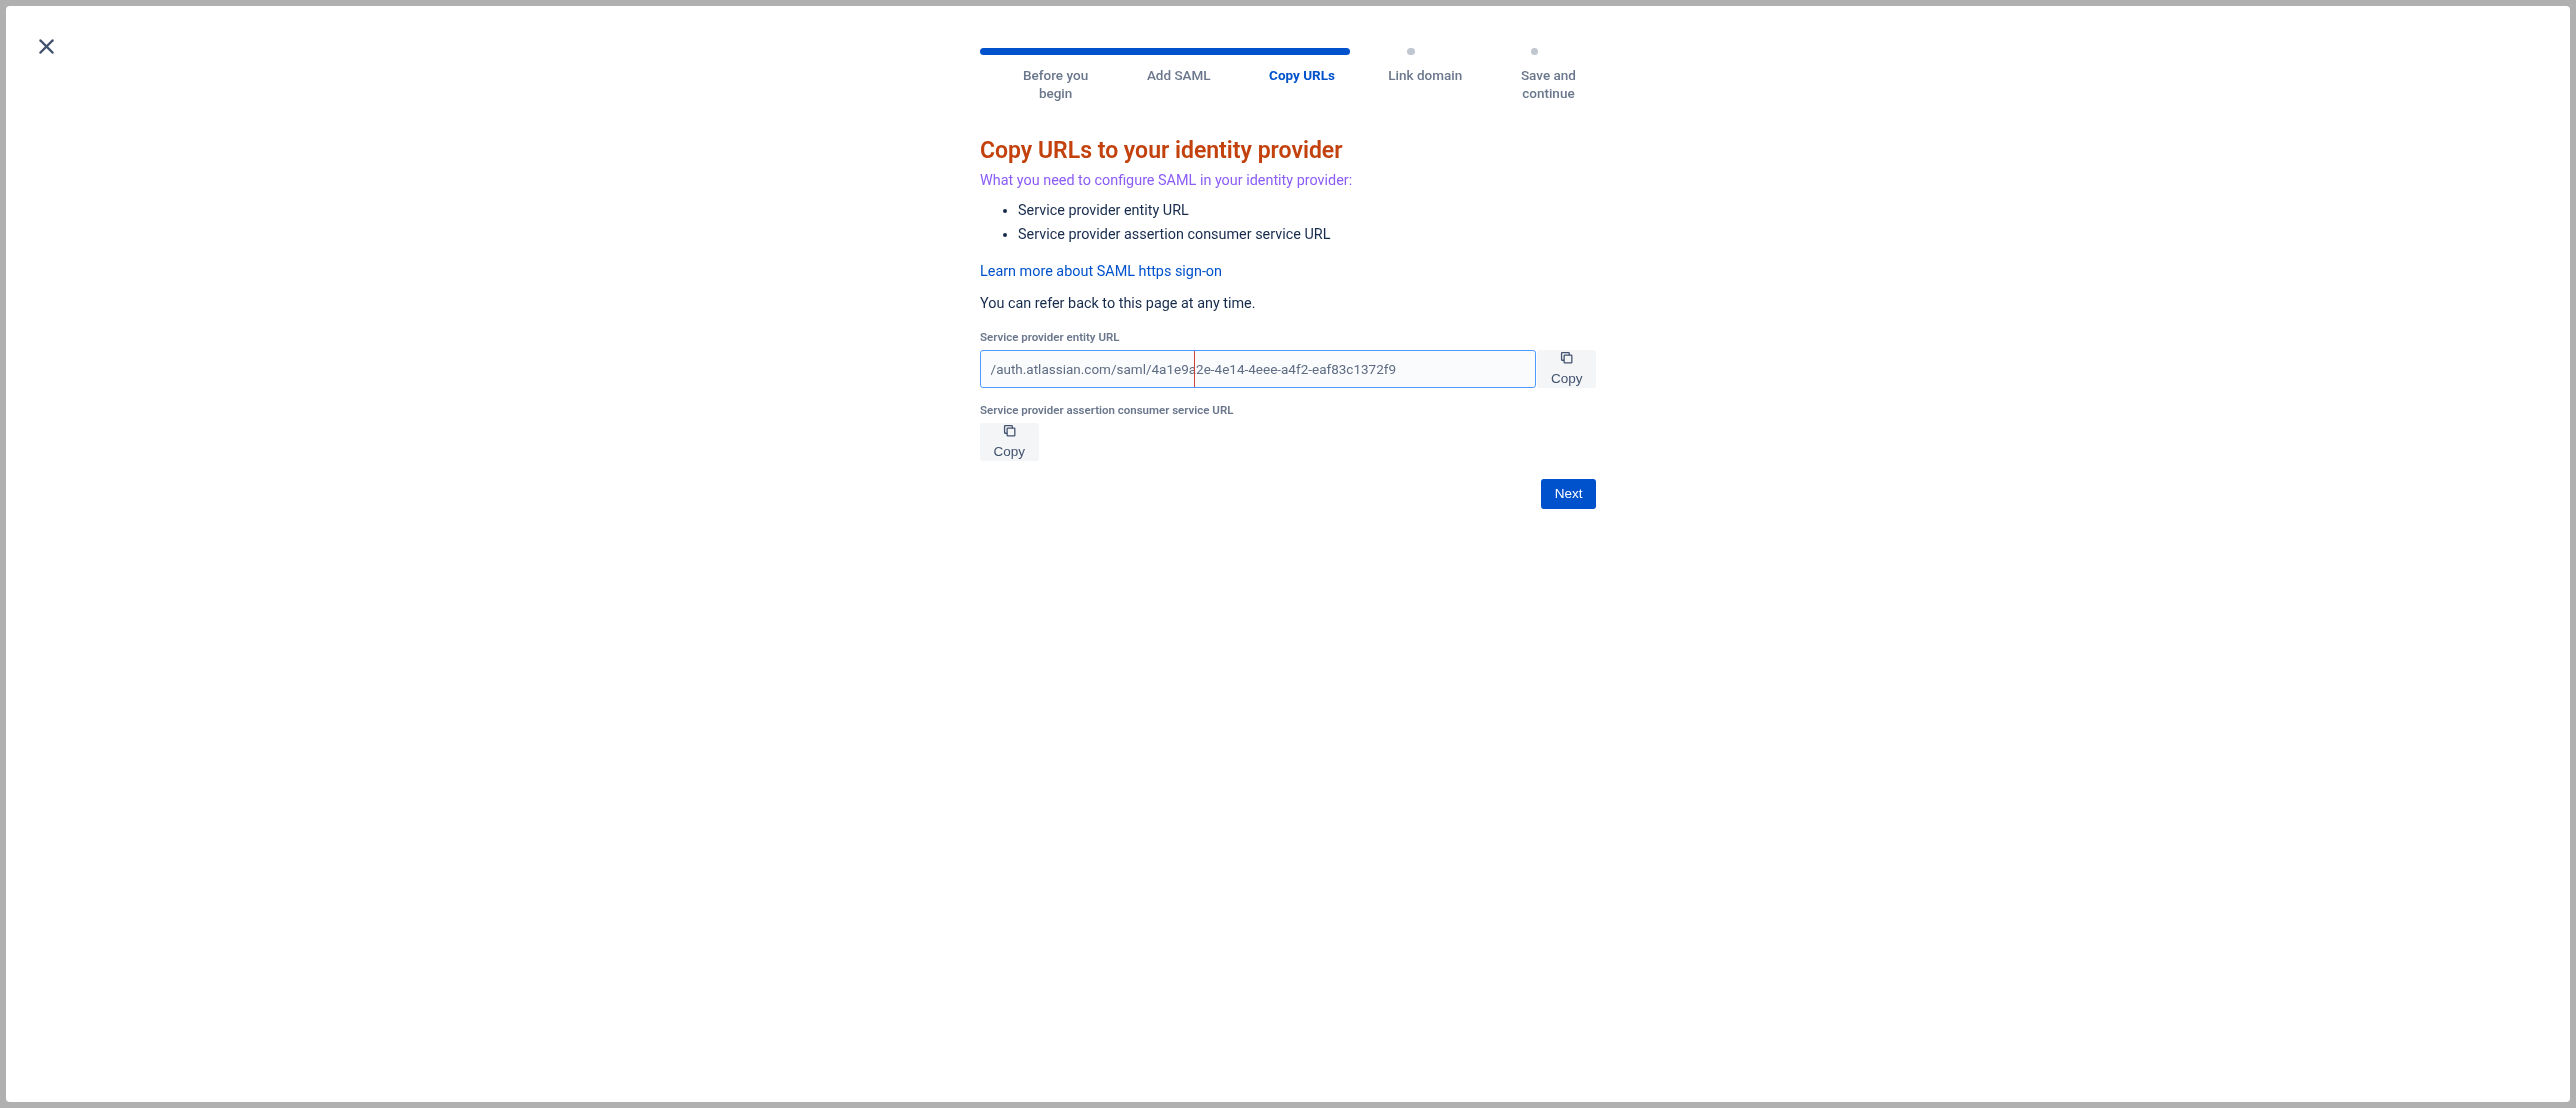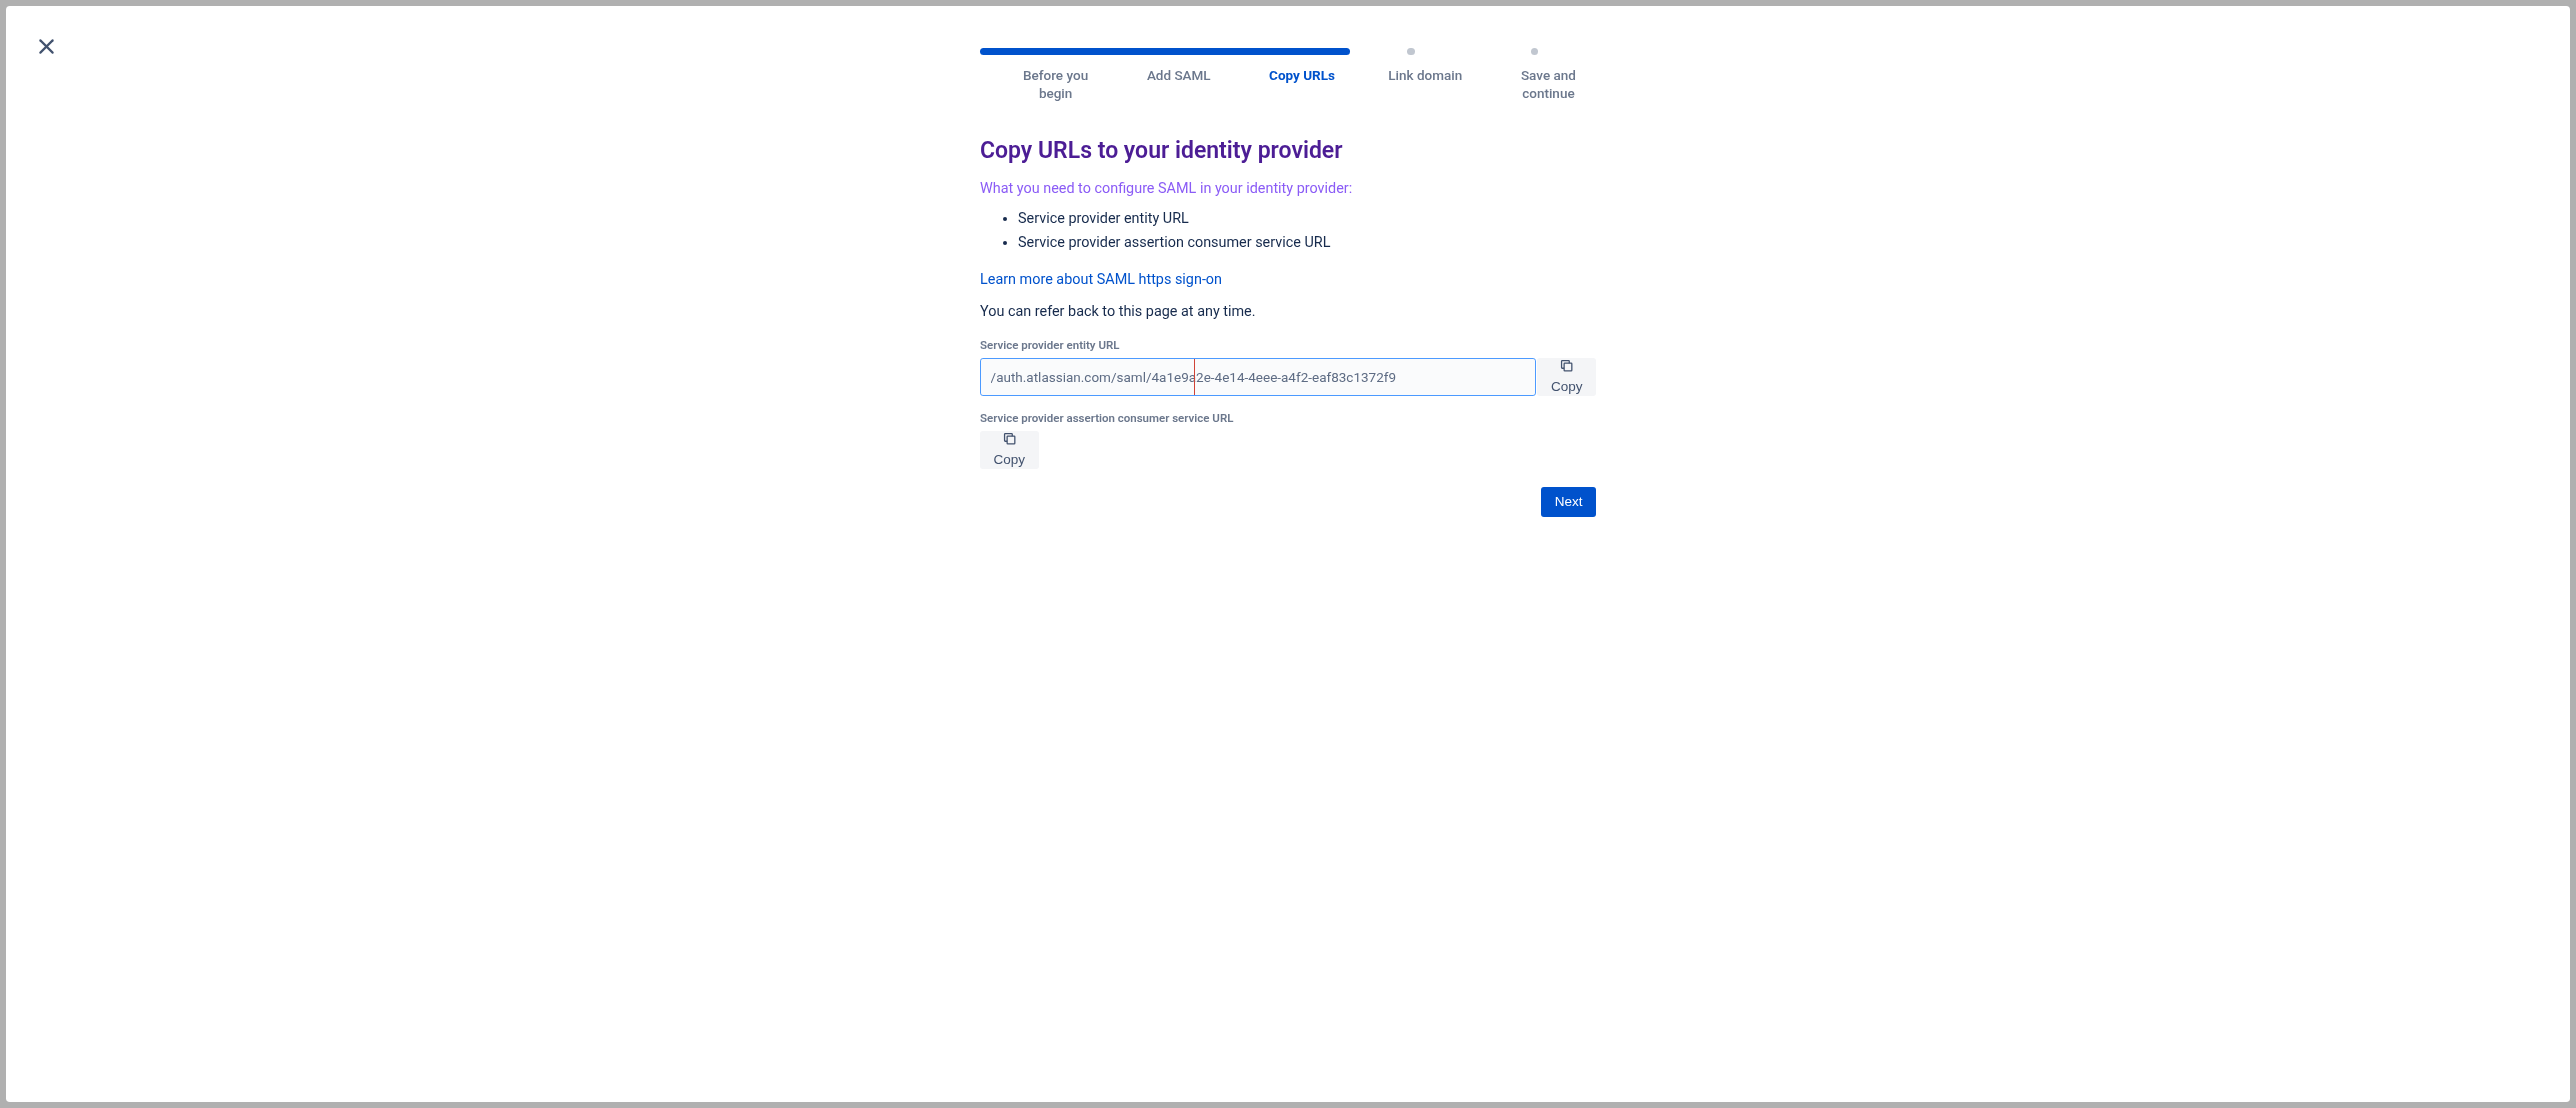--- a/index.html
+++ b/index.html
@@ -79,22 +79,22 @@
     padding: 0 5.8px;
     margin-left: 28px;
   }
   .step.done .step-label,
   .step.future .step-label { color: #6B778C; font-weight: 500; }
   .step.active .step-label { color: #0052CC; font-weight: 700; }
   
   h1 {
     font-size: 23px;
     font-weight: 600;
-    color: #4c1d95;
-    margin-bottom: 16px;
+    color: #c2410c;
+    margin-bottom: 8px;
   }
   .intro {
     font-size: 14.4px;
     color: #8b5cf6;
     margin-bottom: 9.6px;
   }
   ul.bullets {
     list-style: disc;
     padding-left: 38px;
     margin-bottom: 15.4px;

